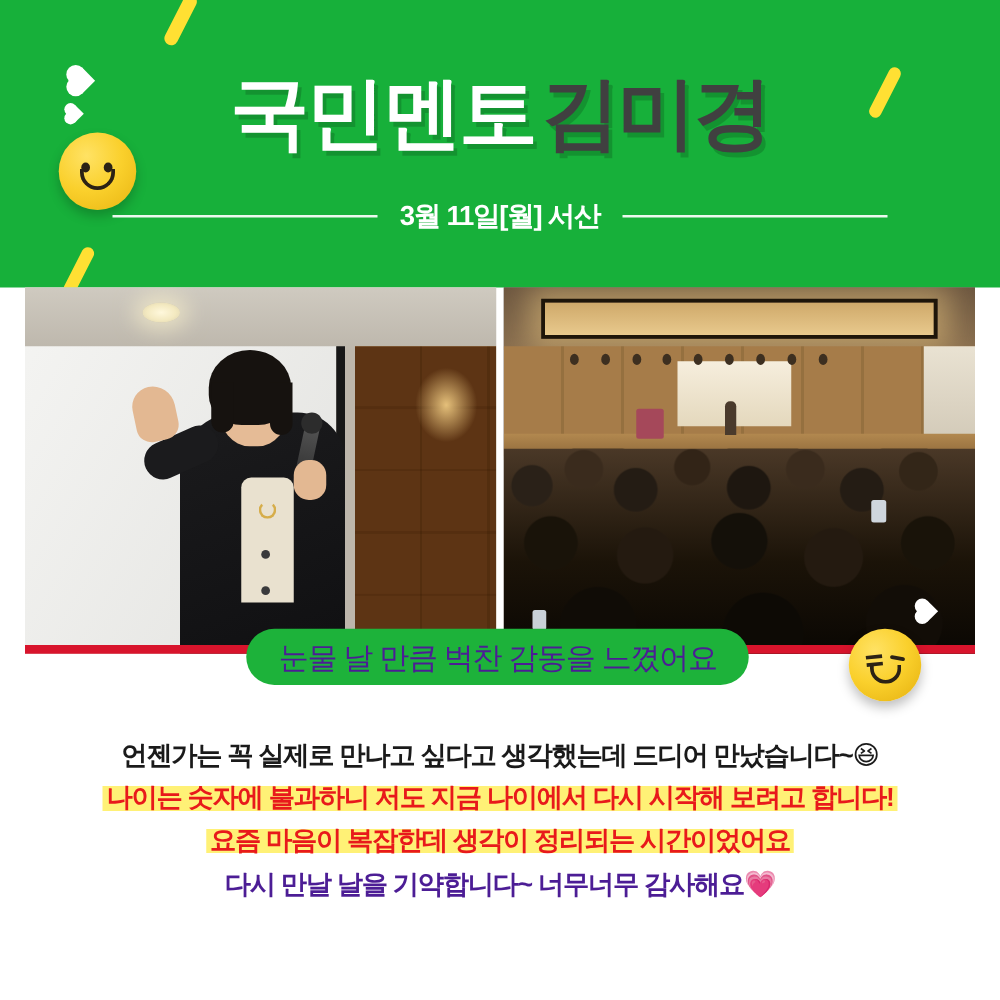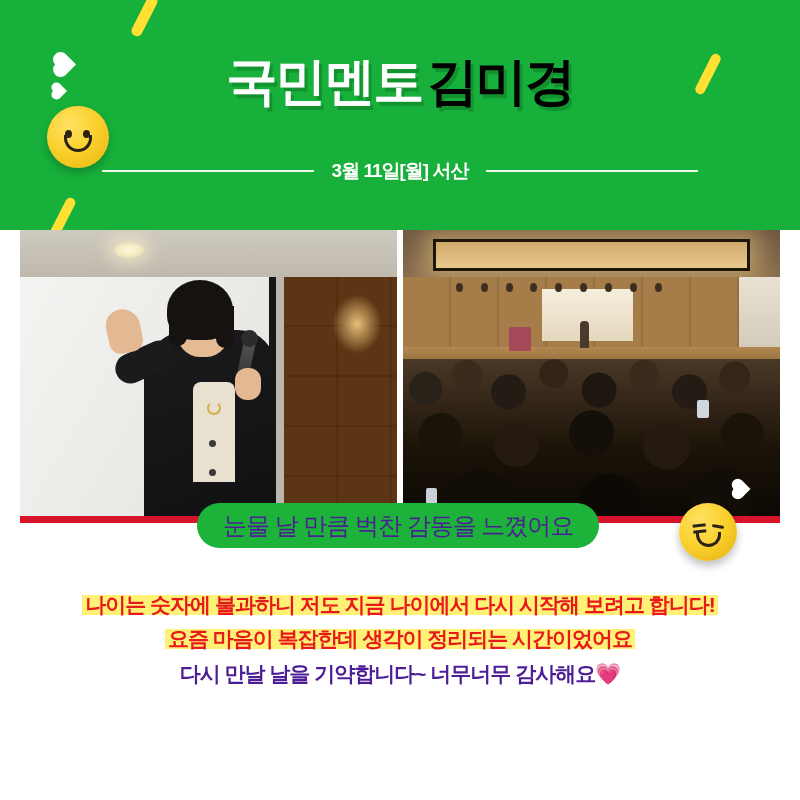--- a/index.html
+++ b/index.html
@@ -51,35 +51,35 @@
     position:absolute; left:17px; top:29px; width:28px; height:17px;
     border:3.5px solid #2b2215; border-top:none;
     border-radius:0 0 28px 28px;
   }
 
   .title-row {
     position:absolute; left:0; top:48px; width:800px;
     text-align:center; white-space:nowrap;
   }
   .title-main {
-    font-size:51px; font-weight:900; letter-spacing:-2px;
+    font-size:63px; font-weight:900; letter-spacing:-2px;
     text-shadow: 3px 4px 0 rgba(0,0,0,0.16);
   }
   .title-main.white { color:#ffffff; }
-  .title-main.yellow { color:#000000; }
+  .title-main.yellow { color:#404040; }
 
   .subtitle-row {
     position:absolute; left:0; top:158px; width:800px;
     display:flex; align-items:center; justify-content:center; gap:18px;
   }
   .rule { height:2px; background:#ffffff; opacity:.92; }
   .rule.left  { width:212px; }
   .rule.right { width:212px; }
   .subtitle {
-    color:#ffffff; font-size:19px; font-weight:700; letter-spacing:-1px; white-space:nowrap;
+    color:#ffffff; font-size:22px; font-weight:700; letter-spacing:-1px; white-space:nowrap;
   }
 
   
   .photos {
     position:absolute; left:20px; top:230px; width:760px; height:293px;
     display:flex; gap:6px;
   }
   .photo { position:relative; flex:1 1 0; overflow:hidden; background:#222; }
 
   
@@ -384,20 +384,23 @@
   <div class="pill">눈물 날 만큼 벅찬 감동을 느꼈어요</div>
 
   <div class="wink-heart"></div>
   <div class="emoji-wink">
     <span class="w-eye-l"></span>
     <span class="w-eye-r"></span>
     <span class="w-mouth"></span>
   </div>
 
   <div class="body-text">
+    <div class="line l1">
+      <span>언젠가는 꼭 실제로 만나고 싶다고 생각했는데 드디어 만났습니다~</span><span>😆</span>
+    </div>
     <div class="line l3">
       <span class="hl">나이는 숫자에 불과하니 저도 지금 나이에서 다시 시작해 보려고 합니다!</span>
     </div>
     <div class="line l2">
       <span class="hl">요즘 마음이 복잡한데 생각이 정리되는 시간이었어요</span>
     </div>
     <div class="line l4">
       <span>다시 만날 날을 기약합니다~ 너무너무 감사해요</span><span>💗</span>
     </div>
   </div>

